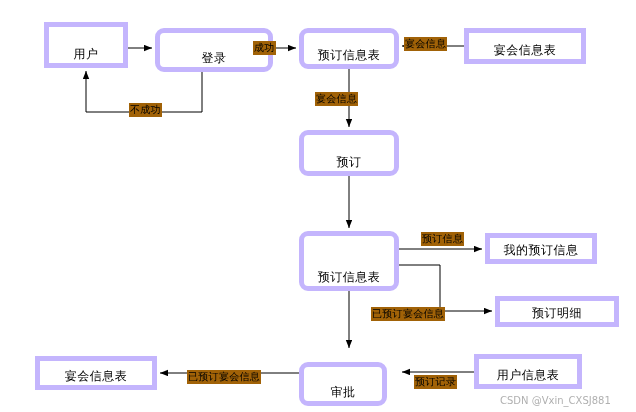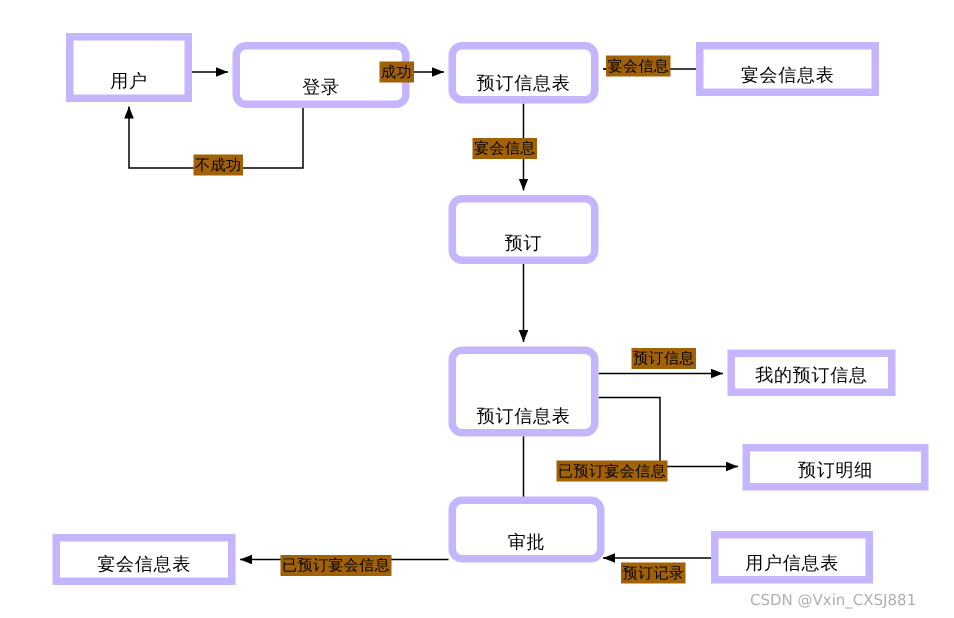--- a/index.html
+++ b/index.html
@@ -122,21 +122,21 @@
   </div>
 
   <div class="node sharp" style="left:485px; top:233px; width:112px; height:31px;">
     <span>我的预订信息</span>
   </div>
 
   <div class="node sharp" style="left:495px; top:296px; width:124px; height:31px;">
     <span>预订明细</span>
   </div>
 
-  <div class="node rounded" style="left:299px; top:331px; width:104px; height:44px;">
+  <div class="node rounded" style="left:299px; top:362px; width:88px; height:44px;">
     <span>审批</span>
   </div>
 
   <div class="node sharp" style="left:474px; top:354px; width:108px; height:35px;">
     <span>用户信息表</span>
   </div>
 
   <div class="node sharp" style="left:35px; top:356px; width:122px; height:34px;">
     <span>宴会信息表</span>
   </div>

